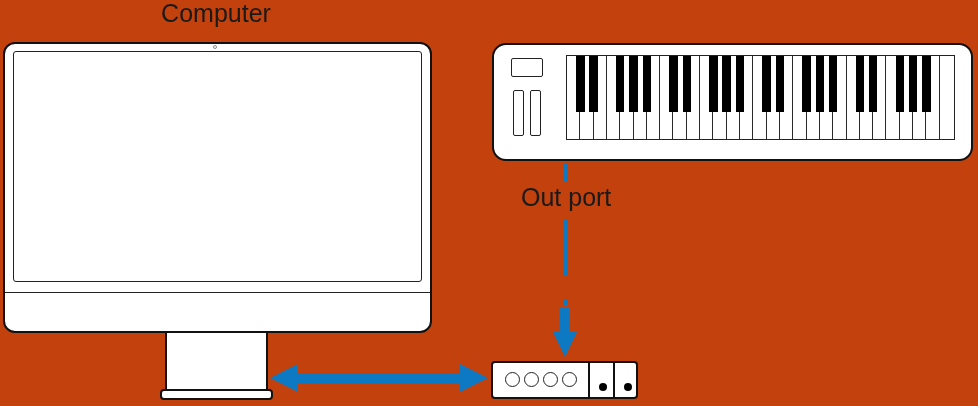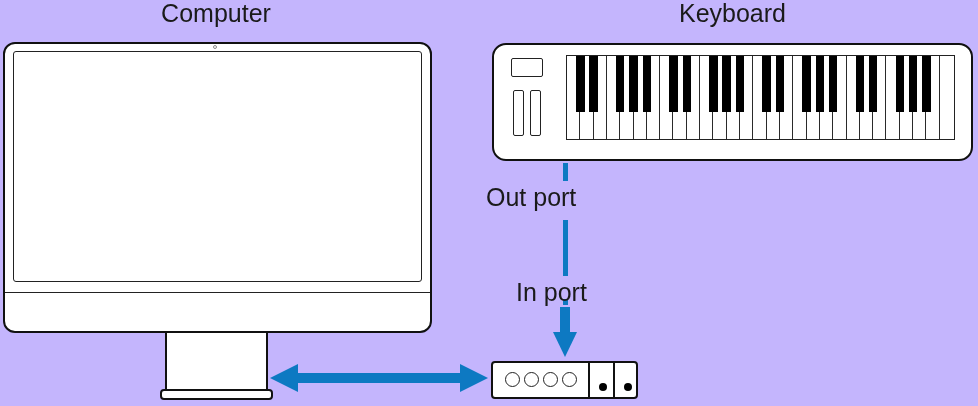--- a/index.html
+++ b/index.html
@@ -1,17 +1,17 @@
 <!DOCTYPE html>
 <html><head>
 <meta charset="utf-8">
 <style>
   html,body{margin:0;padding:0;background:#ffffff;}
   .canvas{
-    position:relative;width:978px;height:406px;background:#c4b5fd;overflow:hidden;
+    position:relative;width:978px;height:406px;background:#c2410c;overflow:hidden;
     font-family:"Liberation Sans", sans-serif;color:#1a1a1a;
   }
   .label{position:absolute;font-size:25px;line-height:1.1;white-space:nowrap;color:#1a1a1a;}
   .label.centered{text-align:center;}
 
   
   .imac-body{
     position:absolute;left:3px;top:42px;width:429px;height:291px;
     border:2px solid #111;border-radius:12px;background:#fff;box-sizing:border-box;
   }
@@ -71,31 +71,30 @@
   .midi-dot{position:absolute;width:8px;height:8px;border-radius:50%;background:#000;top:19.5px;}
   .midi-cell-a .midi-dot{left:8.5px;}
   .midi-cell-b .midi-dot{left:9px;}
 
   
   .connectors{position:absolute;left:0;top:0;width:978px;height:406px;pointer-events:none;}
 
   
   .computer-label{left:3px;top:0;width:426px;}
   .keyboard-label{left:492px;top:0;width:481px;}
-  .out-port-label{left:486px;top:184px;}
+  .out-port-label{left:521px;top:184px;}
   .in-port-label{left:516px;top:279px;}
   .midi-label{left:652px;top:376px;}
 </style>
 </head>
 <body>
 
 <div class="canvas">
 
   <div class="label centered computer-label">Computer</div>
-  <div class="label centered keyboard-label">Keyboard</div>
 
   <div class="imac-body">
     <div class="imac-screen"></div>
     <div class="imac-camera"></div>
     <div class="imac-chin-line"></div>
   </div>
   <div class="imac-stand"></div>
   <div class="imac-base"></div>
 
   <div class="kb-body">
@@ -165,21 +164,20 @@
       <rect x="560" y="307" width="10" height="26"></rect>
       <polygon points="553,332 577,332 565,357"></polygon>
 
       <rect x="296" y="373" width="166" height="10"></rect>
       <polygon points="270,378 298,364 298,392"></polygon>
       <polygon points="488,378 460,364 460,392"></polygon>
     </g>
   </svg>
 
   <div class="label out-port-label">Out port</div>
-  <div class="label in-port-label">In port</div>
 
   <div class="midi-box">
     <div class="midi-ports-row" id="midi-ports">
         <div class="midi-port-circle"></div>
         <div class="midi-port-circle"></div>
         <div class="midi-port-circle"></div>
         <div class="midi-port-circle"></div>
       </div>
     <div class="midi-cell midi-cell-a">
       <span class="midi-dot"></span>

